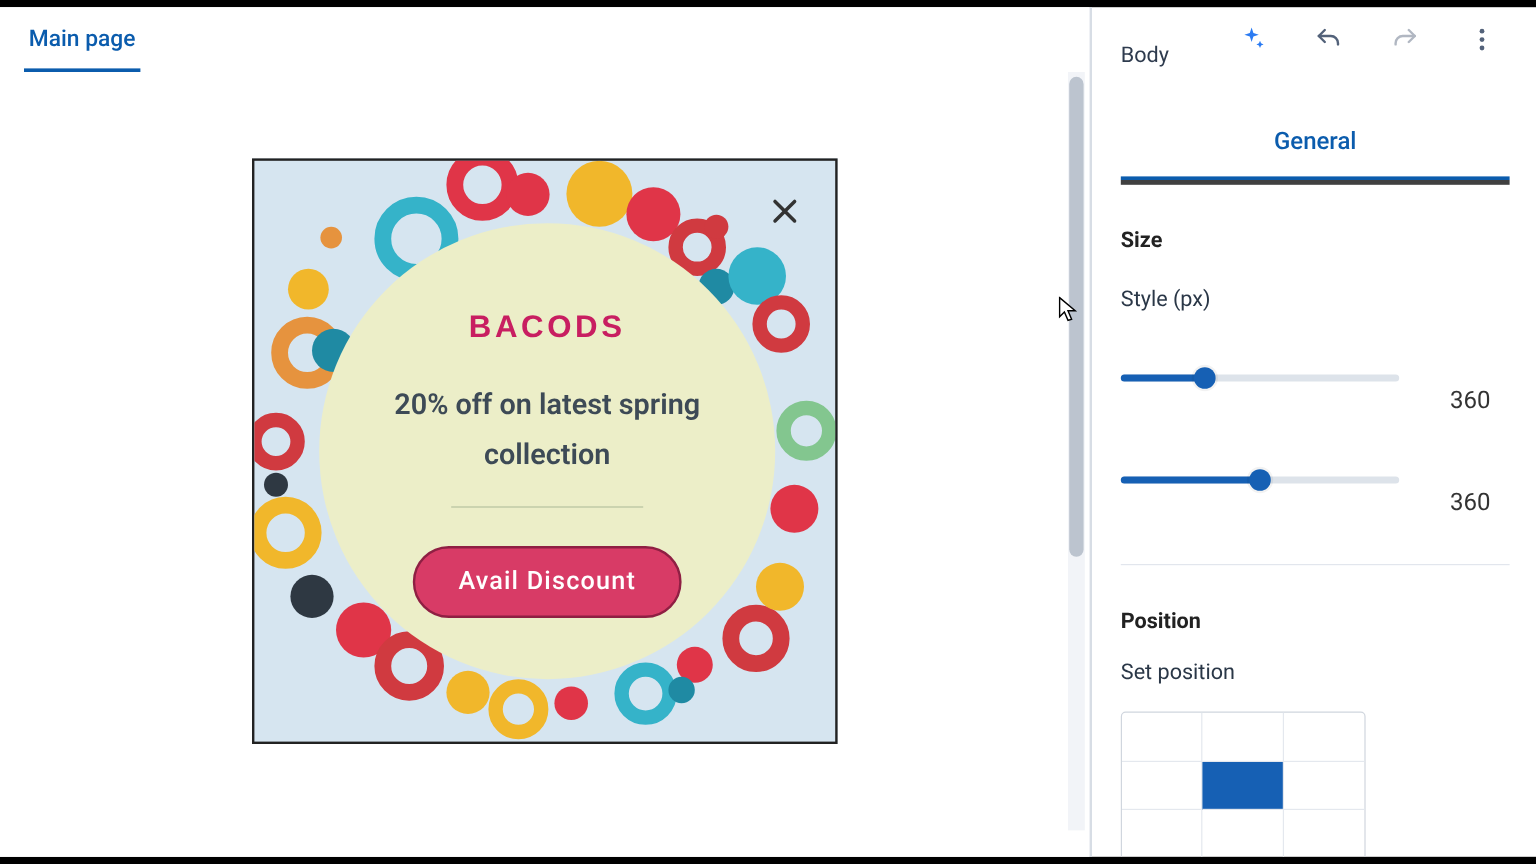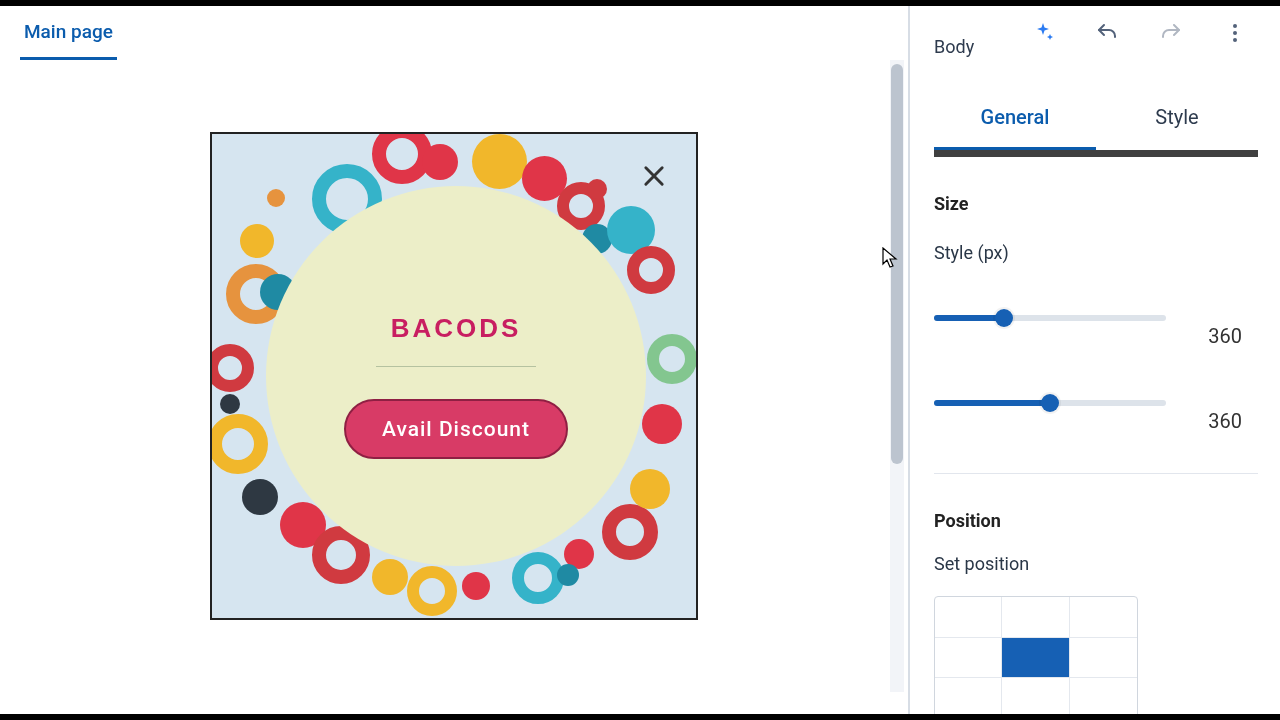--- a/index.html
+++ b/index.html
@@ -29,21 +29,21 @@
 .cream-circle { position:absolute; width: 380px; height: 380px; left: 54px; top: 52px; background: #eceec8; border-radius:50%; z-index:10; display:flex; flex-direction:column; align-items:center; justify-content:center; padding: 30px 40px; text-align:center; }
 .brand { font-family: Arial, sans-serif; font-size: 26px; font-weight: 800; letter-spacing: 3px; color: #c81e61; margin-top: 20px; }
 .headline { margin-top: 28px; font-size: 24px; font-weight: 600; color: #3d4a56; line-height: 1.75; }
 .divider { margin-top: 22px; width: 160px; height: 1px; background: #b5c2a0; }
 .cta { margin-top: 32px; background: #d83b66; color: #fff; border: 2px solid #8f1f43; border-radius: 999px; padding: 16px 36px; font-size: 21px; letter-spacing: 1px; font-weight: 500; cursor: pointer; }
 
 
 .panel { width: 372px; border-left: 2px solid #d7dde5; height: 100%; padding: 30px 22px 0 24px; overflow: hidden; position: relative; }
 .panel::-webkit-scrollbar{width:0;}
 .panel-title { font-size: 18px; color: #2e3b4e; }
-.tabs-row { display:flex; margin-top: 34px; border-bottom: 7px solid #404040; }
+.tabs-row { display:flex; margin-top: 34px; border-bottom: 4px solid #404040; }
 .rtab { flex:1; text-align:center; padding: 14px 0 18px 0; font-size: 20px; color: #2e3b4e; cursor:pointer; }
 .rtab.active { color: #0b5cad; border-bottom: 3px solid #0b5cad; font-weight:500; }
 .section-h { margin-top: 36px; font-size: 18px; font-weight: 700; color: #222; }
 .field-label { margin-top: 28px; font-size: 18px; color: #2a3747; display:flex; align-items:center; gap:10px; }
 .field-label .info { width:18px; height:18px; border:1px solid #6b778c; color:#6b778c; border-radius:50%; display:flex; align-items:center; justify-content:center; font-size:12px; font-style: italic; font-family: serif; }
 .slider-row { display:flex; align-items:center; gap: 28px; margin-top: 24px; }
 .slider { position:relative; width: 232px; height: 6px; background: #dde3ea; border-radius: 3px; }
 .slider-fill { position:absolute; left:0; top:0; height:100%; background: #1660b4; border-radius:3px; }
 .slider-thumb { position:absolute; top:50%; width:18px; height:18px; background:#1660b4; border-radius:50%; transform: translate(-50%, -50%); box-shadow: 0 0 0 2px rgba(0,0,0,0.05); }
 .slider-value { font-size: 20px; color: #333; min-width: 48px; text-align:right;margin-top:37px; }
@@ -136,41 +136,41 @@
       <div class="dot" style="left:418px;top:335px;width:40px;height:40px;background:#f1b72b;"></div>
       <div class="dot" style="left:430px;top:270px;width:40px;height:40px;background:#e03548;"></div>
       <div class="ring" style="left:435px;top:200px;width:50px;height:50px;border:12px solid #4bb04f;opacity:.6"></div>
       <div class="dot" style="left:375px;top:45px;width:20px;height:20px;background:#d03a40;"></div>
       <div class="dot" style="left:55px;top:55px;width:18px;height:18px;background:#e6933e;"></div>
       <div class="dot" style="left:345px;top:430px;width:22px;height:22px;background:#1f8aa3;"></div>
     </div>
 
     <div class="cream-circle">
       <div class="brand">BACODS</div>
+      <div class="headline">20% off on latest spring collection</div>
       <div class="divider"></div>
       <button class="cta">Avail Discount</button>
     </div>
   </div>
 </div>
 
 <div class="vscroll">
   <div class="vscroll-thumb"></div>
 </div>
 
 <div class="cursor-arrow" style="left:882px; top:241px;">
   <svg viewBox="0 0 16 22">
           <path d="M1 1 L1 17 L5 13 L8 20 L11 19 L8 12 L14 12 Z" fill="#fff" stroke="#000" stroke-width="1.2"></path>
         </svg>
 </div>
 
 <div class="panel">
   <div class="panel-title">Body</div>
   <div class="tabs-row">
     <div class="rtab active">General</div>
-    <div class="rtab">Style</div>
   </div>
 
   <div class="section-h">Size</div>
 
   <div class="field-label">Style (px)</div>
   <div class="slider-row">
     <div class="slider">
       <div class="slider-fill" style="width:30%"></div>
       <div class="slider-thumb" style="left:30%"></div>
     </div>

